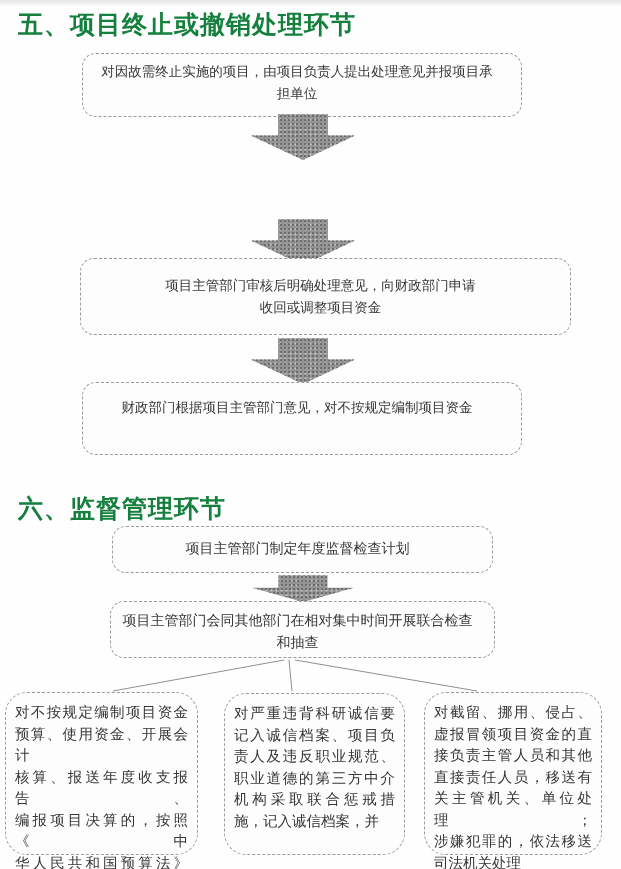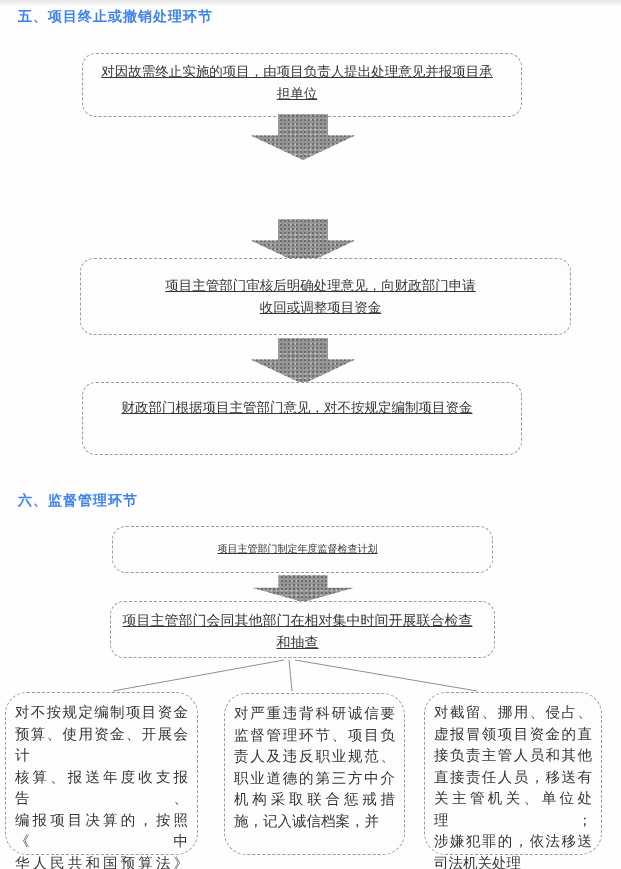--- a/index.html
+++ b/index.html
@@ -13,37 +13,37 @@
   }
   .page::before{
     content:"";position:absolute;left:0;top:0;width:100%;height:7px;
     background:linear-gradient(#e6e6e6,#fefefe);
     pointer-events:none;
   }
   .sec-title{
     position:absolute;
     font-family:Liberation Mono, monospace;
     font-weight:700;
-    font-size:14px;
-    color:#3b82f6;
+    font-size:25px;
+    color:#15803d;
     letter-spacing:1px;
     white-space:nowrap;
   }
   .fbox{
     position:absolute;
     box-sizing:border-box;
     border:1px dashed #9a9a9a;
     border-radius:14px;
     background:#fdfdfd;
     font-size:13.5px;
     line-height:22px;
     color:#363636;
   }
   .fbox .tline{white-space:nowrap;}
-  .cbox{text-align:center;padding-left:10px;padding-right:20px;text-decoration:underline;}
+  .cbox{text-align:center;padding-left:10px;padding-right:20px;}
   .cbox .tline{text-align:center;}
   .bbox{
     border-radius:22px;
     font-size:14.5px;
     line-height:21.5px;
     padding-left:9px;padding-right:9px;
   }
   .bbox .tline{
     text-align:justify;
     text-align-last:justify;
@@ -87,21 +87,21 @@
     </div>
 
   <div class="arrow" style="left:251px;top:338px;"></div>
 
   <div class="fbox cbox" style="left:82px;top:382px;width:440px;height:73px;padding-top:14px;">
       <div class="tline">财政部门根据项目主管部门意见，对不按规定编制项目资金</div>
     </div>
 
   <div class="sec-title" style="left:18px;top:492px;">六、监督管理环节</div>
 
-  <div class="fbox cbox" style="left:112px;top:526px;width:381px;height:47px;padding-top:11px;font-size:10px;">
+  <div class="fbox cbox" style="left:112px;top:526px;width:381px;height:47px;padding-top:11px;font-size:14px;">
       <div class="tline">项目主管部门制定年度监督检查计划</div>
     </div>
 
   <div class="arrow small" style="left:252px;top:575px;"></div>
 
   <div class="fbox cbox" style="left:110px;top:601px;width:385px;height:57px;padding-top:8px;font-size:14px;">
       <div class="tline">项目主管部门会同其他部门在相对集中时间开展联合检查</div>
       <div class="tline">和抽查</div>
     </div>
 
@@ -114,21 +114,21 @@
   <div class="fbox bbox" style="left:5px;top:692px;width:193px;height:163px;padding-top:9px;">
       <div class="tline">对不按规定编制项目资金</div>
       <div class="tline">预算、使用资金、开展会计</div>
       <div class="tline">核算、报送年度收支报告、</div>
       <div class="tline">编报项目决算的，按照《中</div>
       <div class="tline">华人民共和国预算法》《会</div>
     </div>
 
   <div class="fbox bbox" style="left:224px;top:693px;width:181px;height:162px;padding-top:9px;">
       <div class="tline">对严重违背科研诚信要</div>
-      <div class="tline">监督管理环节、项目负</div>
+      <div class="tline">记入诚信档案、项目负</div>
       <div class="tline">责人及违反职业规范、</div>
       <div class="tline">职业道德的第三方中介</div>
       <div class="tline">机构采取联合惩戒措</div>
       <div class="tline">施，记入诚信档案，并</div>
     </div>
 
   <div class="fbox bbox" style="left:424px;top:692px;width:178px;height:163px;padding-top:9px;">
       <div class="tline">对截留、挪用、侵占、</div>
       <div class="tline">虚报冒领项目资金的直</div>
       <div class="tline">接负责主管人员和其他</div>

